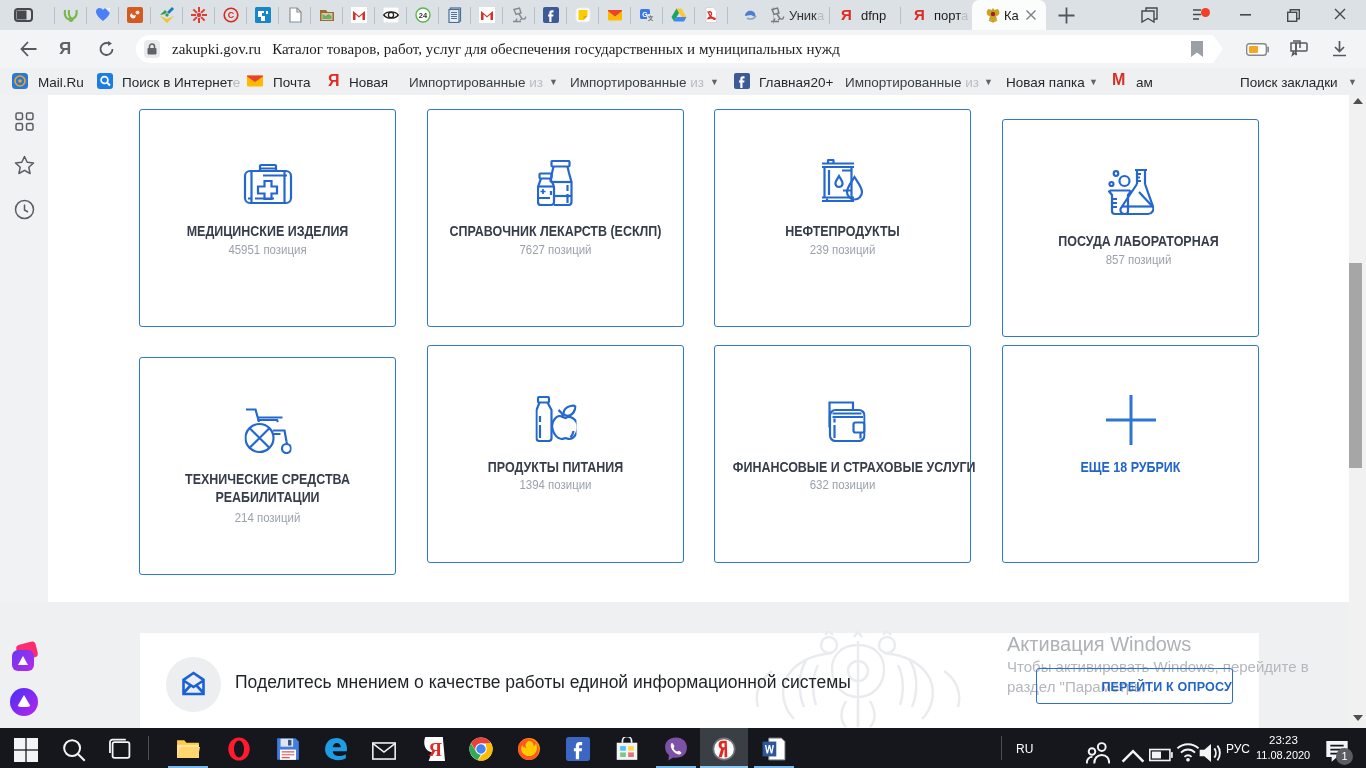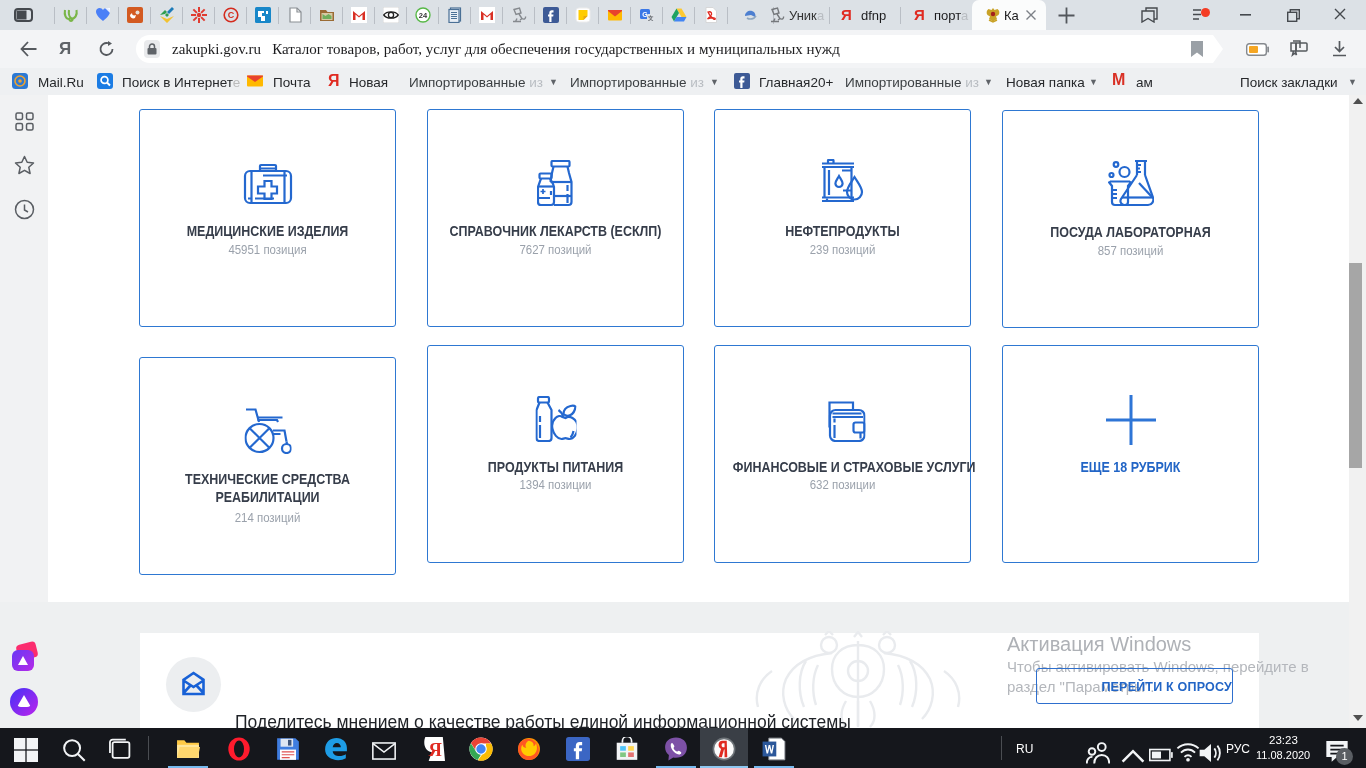--- a/index.html
+++ b/index.html
@@ -32,21 +32,21 @@
 #scrollthumb { position:absolute; left:1349px; top:263px; width:13px; height:205px; background:#a6a6a6; }
 .card { position:absolute; width:257px; height:218px; border:1px solid #2e78d2; border-radius:3px; background:#fff; }
 .cardtitle { position:absolute; width:100%; text-align:center; font-weight:bold; font-size:14.5px; color:#363d4a; transform:scaleX(0.86); transform-origin:50% 50%; white-space:nowrap; }
 .cardcount { position:absolute; width:100%; text-align:center; font-size:13px; color:#9aa1ab; transform:scaleX(0.88); transform-origin:50% 50%; }
 .cicon { position:absolute; left:50%; transform:translateX(-50%); }
 
 
 #footgrey { position:absolute; left:0; top:602px; width:1366px; height:126px; background:#eef0f1; }
 #banner { position:absolute; left:140px; top:633px; width:1119px; height:95px; background:#fff; }
 #bcircle { position:absolute; left:166px; top:657px; width:55px; height:55px; border-radius:50%; background:#eceef0; }
-#btext { position:absolute; left:235px; top:672px; font-size:17.5px; color:#1f2227;margin-top:40px; }
+#btext { position:absolute; left:235px; top:672px; font-size:17.5px; color:#1f2227; }
 #actwm1 { position:absolute; left:1007px; top:633px; font-size:20px; color:#aeb1b6; }
 #actwm2 { position:absolute; left:1007px; top:658px; font-size:15px; color:#b4b7bc; }
 #actwm3 { position:absolute; left:1007px; top:678px; font-size:15px; color:#b4b7bc; }
 #surveybtn { position:absolute; left:1036px; top:668px; width:197px; height:36px; border:1px solid #2e6fce; border-radius:3px; }
 #surveybtn span { position:absolute; width:100%; text-align:right; top:11px; font-weight:bold; font-size:12.5px; color:#2265c6; letter-spacing:0.2px; }
 
 
 #taskbar { position:absolute; left:0; top:728px; width:1366px; height:40px; background:#15171c; }
 .tbico { position:absolute; top:736px; width:24px; height:24px; }
 .traytxt { position:absolute; color:#fff; font-size:12px; white-space:nowrap; }
@@ -367,21 +367,21 @@
       <path d="M6 4 V1.5 a0.5 0.5 0 0 1 .5 -.5 H11 a0.5 0.5 0 0 1 .5 .5 V4"></path>
       <path d="M0 4.5 H32 M0 8 H32 M0 38.5 H32 M0 42 H32"></path>
       <path d="M2.5 8 V38.5 M29.5 8 V38.5 M7 11 V36 M5 39.5 v2"></path>
       <path d="M20 11.5 h9 M21 31.5 h9"></path>
       <path d="M17 17 c-2 3.4 -3.6 5.4 -3.6 7.4 a3.6 3.6 0 0 0 7.2 0 c0 -2 -1.6 -4 -3.6 -7.4 z"></path>
       <path d="M32.5 18 c-4 6.5 -7.5 10.5 -7.5 15 a7.5 7.5 0 0 0 15 0 c0 -4.5 -3.5 -8.5 -7.5 -15 z"></path>
     </svg>
     <div class="cardtitle" style="top:113px;">НЕФТЕПРОДУКТЫ</div>
     <div class="cardcount" style="top:132px;">239 позиций</div>
   </div>
-  <div class="card" style="left:1002px; top:110px;">
+  <div class="card" style="left:1002px; top:119px;padding-left:8px;">
     <svg class="cicon" style="top:48px;" width="46" height="48" viewBox="0 0 46 48" fill="none" stroke="#2468cf" stroke-width="2.2">
       <circle cx="8" cy="5.5" r="2.3"></circle>
       <circle cx="3.5" cy="16" r="2"></circle>
       <circle cx="16.5" cy="13" r="5"></circle>
       <path d="M27 2 h12 M29 2 v14 M37 2 v14 M29 6 h4 M29 9.5 h3 M29 13 h4"></path>
       <path d="M29 16 L13 40 a4 4 0 0 0 3.5 6 H40 a5.5 5.5 0 0 0 5 -7.5 L37 16"></path>
       <path d="M31 24 L44 38"></path>
       <path d="M14 38.5 H45"></path>
       <path d="M2 22.5 H22 M0.5 22.5 L4 27 V43 a3 3 0 0 0 3 3 H17 a3 3 0 0 0 3 -3 V27 L23.5 22.5"></path>
       <path d="M5 31 h4 M5 35 h4 M5 39 h4"></path>

